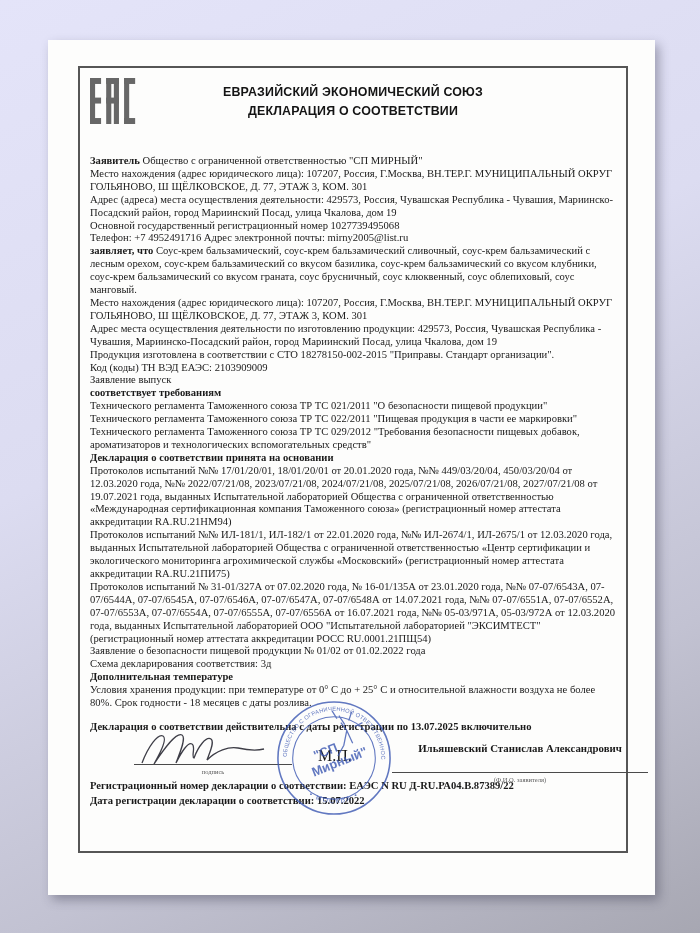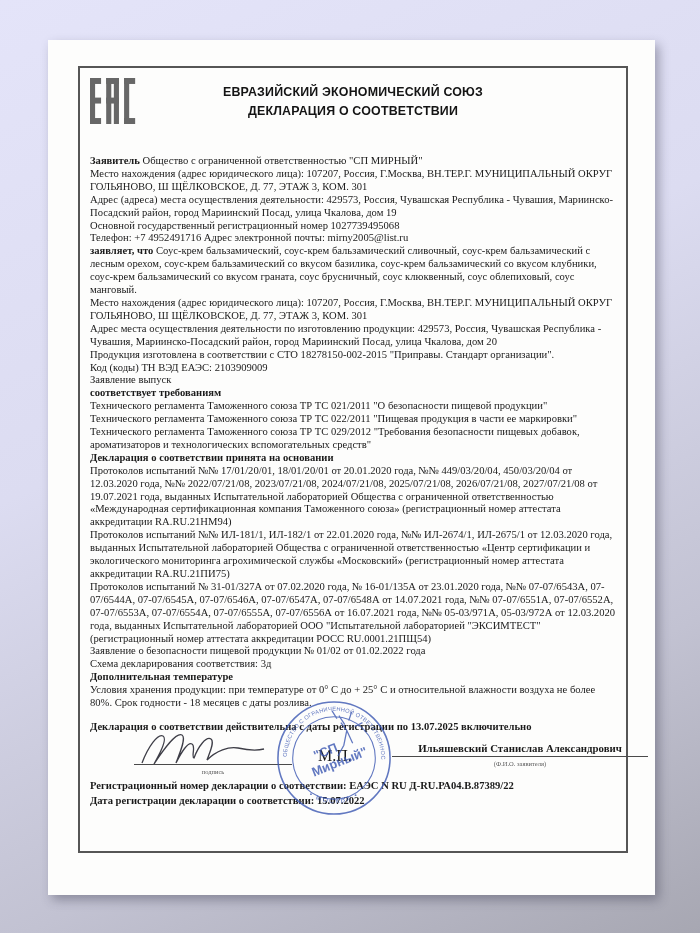--- a/index.html
+++ b/index.html
@@ -28,21 +28,21 @@
   }
   .content p{margin:0;}
   .lead{font-weight:bold;}
   p.validity{margin-top:11px;font-weight:bold;}
   .sigrow{position:relative;height:38px;margin-top:3px;}
   .sig-scribble{position:absolute;left:44px;top:-10px;}
   .sig-line{position:absolute;left:44px;top:27px;width:158px;border-bottom:1px solid #4a4a4a;}
   .sig-caption{position:absolute;left:44px;top:29px;width:158px;text-align:center;font-size:6.5px;color:#5a5a5a;}
   .mp-label{position:absolute;left:228px;top:13px;font-size:16px;color:#1a1a1a;}
   .name-wrap{position:absolute;left:302px;top:5px;width:256px;text-align:center;}
-  .fio{font-size:10.8px;font-weight:bold;border-bottom:1px solid #4a4a4a;padding-bottom:1px;white-space:nowrap;}
+  .fio{font-size:10.8px;font-weight:bold;border-bottom:1px solid #4a4a4a;padding-bottom:17px;white-space:nowrap;}
   .fio-caption{font-size:6.5px;color:#5a5a5a;margin-top:1px;}
   .regline{font-weight:bold;margin-top:2px !important;}
   .regline.first{margin-top:5px !important;font-family:Liberation Serif, serif;}
   .stamp{position:absolute;left:227px;top:659px;opacity:.8;pointer-events:none;z-index:5;}
 </style>
 </head>
 <body>
 
 <div class="page">
   <div class="frame">
@@ -69,21 +69,21 @@
     </div>
 
     <div class="content">
       <p><span class="lead">Заявитель</span><span> Общество с ограниченной ответственностью "СП МИРНЫЙ"</span></p>
       <p><span>Место нахождения (адрес юридического лица): 107207, Россия, Г.Москва, ВН.ТЕР.Г. МУНИЦИПАЛЬНЫЙ ОКРУГ ГОЛЬЯНОВО, Ш ЩЁЛКОВСКОЕ, Д. 77, ЭТАЖ 3, КОМ. 301</span></p>
       <p><span>Адрес (адреса) места осуществления деятельности: 429573, Россия, Чувашская Республика - Чувашия, Мариинско-Посадский район, город Мариинский Посад, улица Чкалова, дом 19</span></p>
       <p><span>Основной государственный регистрационный номер 1027739495068</span></p>
       <p><span>Телефон: +7 4952491716 Адрес электронной почты: mirny2005@list.ru</span></p>
       <p><span class="lead">заявляет, что</span><span> Соус-крем бальзамический, соус-крем бальзамический сливочный, соус-крем бальзамический с лесным орехом, соус-крем бальзамический со вкусом базилика, соус-крем бальзамический со вкусом клубники, соус-крем бальзамический со вкусом граната, соус брусничный, соус клюквенный, соус облепиховый, соус манговый.</span></p>
       <p><span>Место нахождения (адрес юридического лица): 107207, Россия, Г.Москва, ВН.ТЕР.Г. МУНИЦИПАЛЬНЫЙ ОКРУГ ГОЛЬЯНОВО, Ш ЩЁЛКОВСКОЕ, Д. 77, ЭТАЖ 3, КОМ. 301</span></p>
-      <p><span>Адрес места осуществления деятельности по изготовлению продукции: 429573, Россия, Чувашская Республика - Чувашия, Мариинско-Посадский район, город Мариинский Посад, улица Чкалова, дом 20</span></p>
+      <p><span>Адрес места осуществления деятельности по изготовлению продукции: 429573, Россия, Чувашская Республика - Чувашия, Мариинско-Посадский район, город Мариинский Посад, улица Чкалова, дом 19</span></p>
       <p><span>Продукция изготовлена в соответствии с СТО 18278150-002-2015 "Приправы. Стандарт организации".</span></p>
       <p><span>Код (коды) ТН ВЭД ЕАЭС: 2103909009</span></p>
       <p><span>Заявление выпуск</span></p>
       <p><span class="lead">соответствует требованиям</span></p>
       <p><span>Технического регламента Таможенного союза ТР ТС 021/2011 "О безопасности пищевой продукции"</span></p>
       <p><span>Технического регламента Таможенного союза ТР ТС 022/2011 "Пищевая продукция в части ее маркировки"</span></p>
       <p><span>Технического регламента Таможенного союза ТР ТС 029/2012 "Требования безопасности пищевых добавок, ароматизаторов и технологических вспомогательных средств"</span></p>
       <p><span class="lead">Декларация о соответствии принята на основании</span></p>
       <p><span>Протоколов испытаний №№ 17/01/20/01, 18/01/20/01 от 20.01.2020 года, №№ 449/03/20/04, 450/03/20/04 от 12.03.2020 года, №№ 2022/07/21/08, 2023/07/21/08, 2024/07/21/08, 2025/07/21/08, 2026/07/21/08, 2027/07/21/08 от 19.07.2021 года, выданных Испытательной лабораторией Общества с ограниченной ответственностью «Международная сертификационная компания Таможенного союза» (регистрационный номер аттестата аккредитации RA.RU.21HM94)</span></p>
       <p><span>Протоколов испытаний №№ ИЛ-181/1, ИЛ-182/1 от 22.01.2020 года, №№ ИЛ-2674/1, ИЛ-2675/1 от 12.03.2020 года, выданных Испытательной лабораторией Общества с ограниченной ответственностью «Центр сертификации и экологического мониторинга агрохимической службы «Московский» (регистрационный номер аттестата аккредитации RA.RU.21ПИ75)</span></p>

